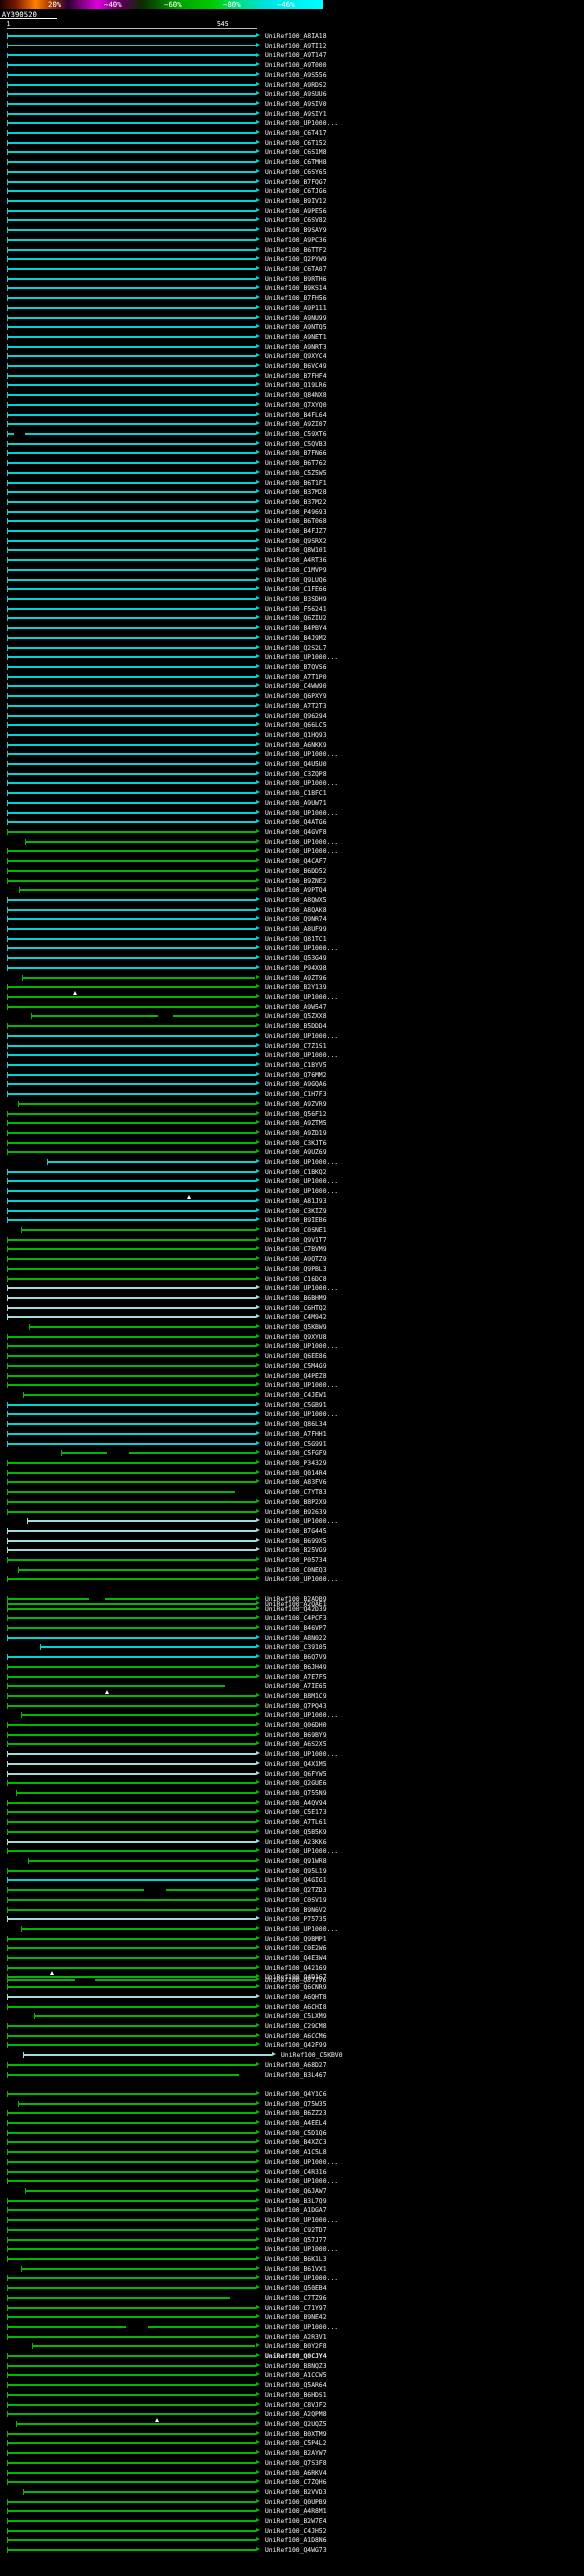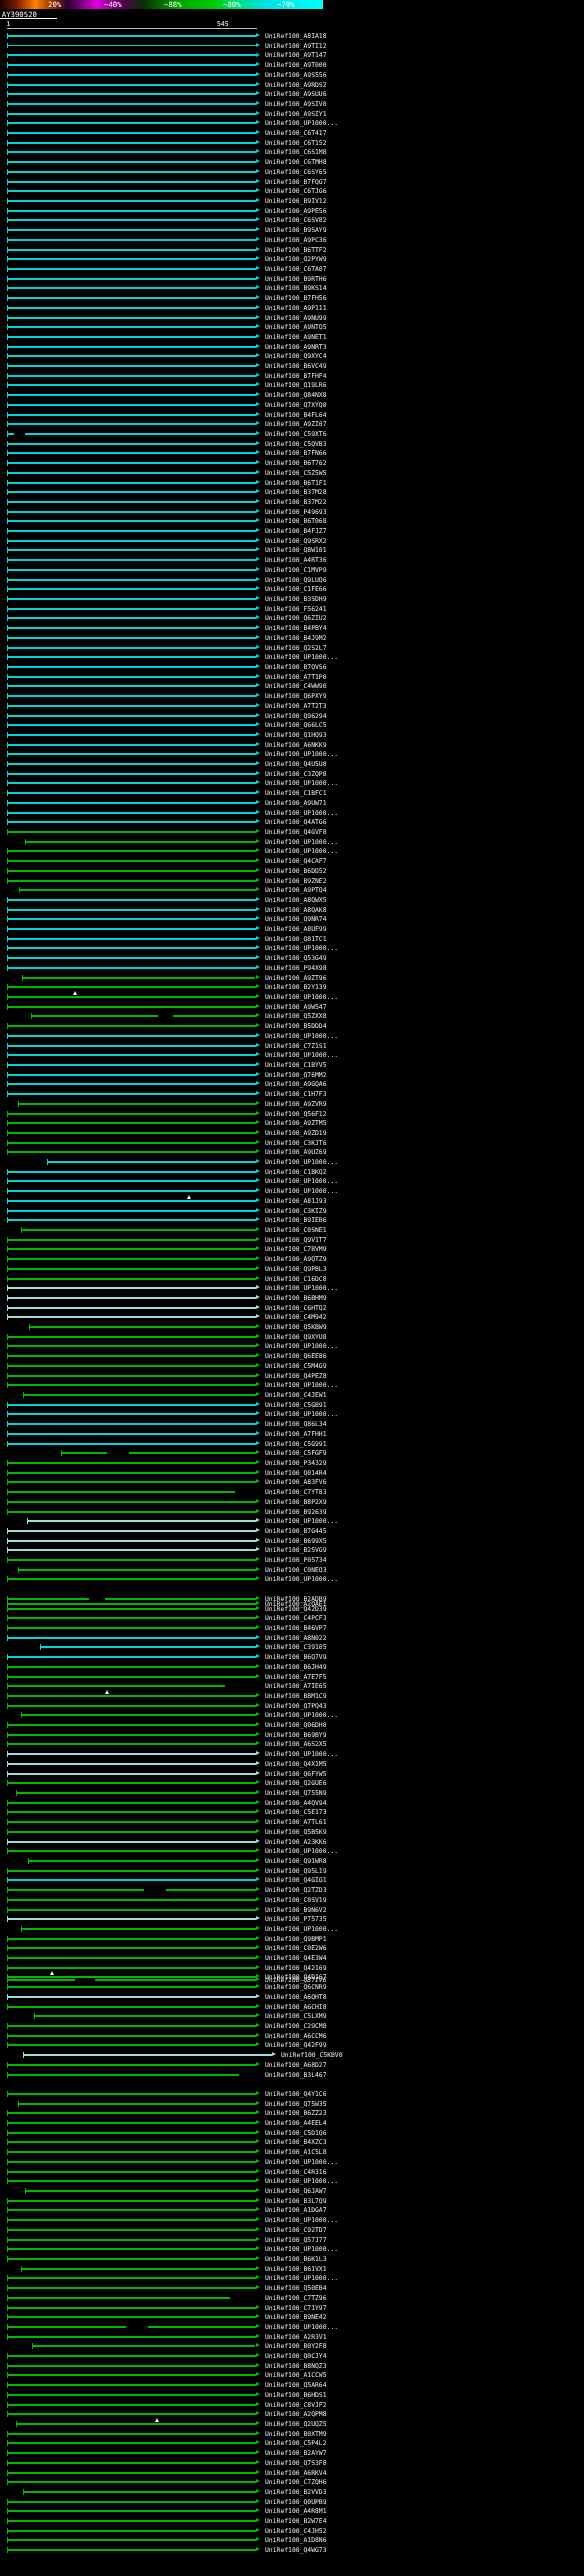--- a/index.html
+++ b/index.html
@@ -40,23 +40,23 @@
   .lsym{display:inline-block;width:37px;height:1.8px;background:#00b800;}
 </style>
 </head>
 <body>
 
 <div class="screen">
 
   <div class="colorkey">
     <span class="sl sl0">20%</span>
     <span class="sl sl1">~40%</span>
-    <span class="sl sl2">~88%</span>
+    <span class="sl sl2">~60%</span>
     <span class="sl sl3">~80%</span>
-    <span class="sl sl4">~79%</span>
+    <span class="sl sl4">~46%</span>
   </div>
 
   <div class="qtitle">AY390520</div>
   <div class="qunderline"></div>
   <span class="r1">1</span>
   <span class="r2">545</span>
   <div class="rline"></div>
 
   <div class="hits">
       <div class="hrow" style="top: 0px; height: 9.7px;">
@@ -1493,21 +1493,21 @@
         <div class="tick" style="left: 7.3px; background: rgb(0, 184, 0);"></div>
         <div class="arr" style="left: 256px; border-left-color: rgb(0, 184, 0);"></div>
         <span class="hlbl">UniRef100_A2R3V1</span>
       </div>
       <div class="hrow" style="top: 2310px; height: 9.7px;">
         <div class="hbar" style="left: 32px; width: 223px; background: rgb(0, 184, 0);"></div>
         <div class="tick" style="left: 32px; background: rgb(0, 184, 0);"></div>
         <div class="arr" style="left: 256px; border-left-color: rgb(0, 184, 0);"></div>
         <span class="hlbl">UniRef100_B0Y2F8</span>
       </div>
-      <div class="hrow" style="top: 2320px; height: 9.7px;">
+      <div class="hrow" style="top: 2320px; height: 9.7px; font-weight: bold;">
         <div class="hbar" style="left: 7.3px; width: 249px; background: rgb(0, 184, 0);"></div>
         <div class="tick" style="left: 7.3px; background: rgb(0, 184, 0);"></div>
         <div class="arr" style="left: 256px; border-left-color: rgb(0, 184, 0);"></div>
         <span class="hlbl">UniRef100_Q0CJY4</span>
       </div>
       <div class="hrow" style="top: 2330px; height: 9.7px;">
         <div class="hbar" style="left: 7.3px; width: 249px; background: rgb(0, 184, 0);"></div>
         <div class="tick" style="left: 7.3px; background: rgb(0, 184, 0);"></div>
         <div class="arr" style="left: 256px; border-left-color: rgb(0, 184, 0);"></div>
         <span class="hlbl">UniRef100_B8NQZ3</span>

